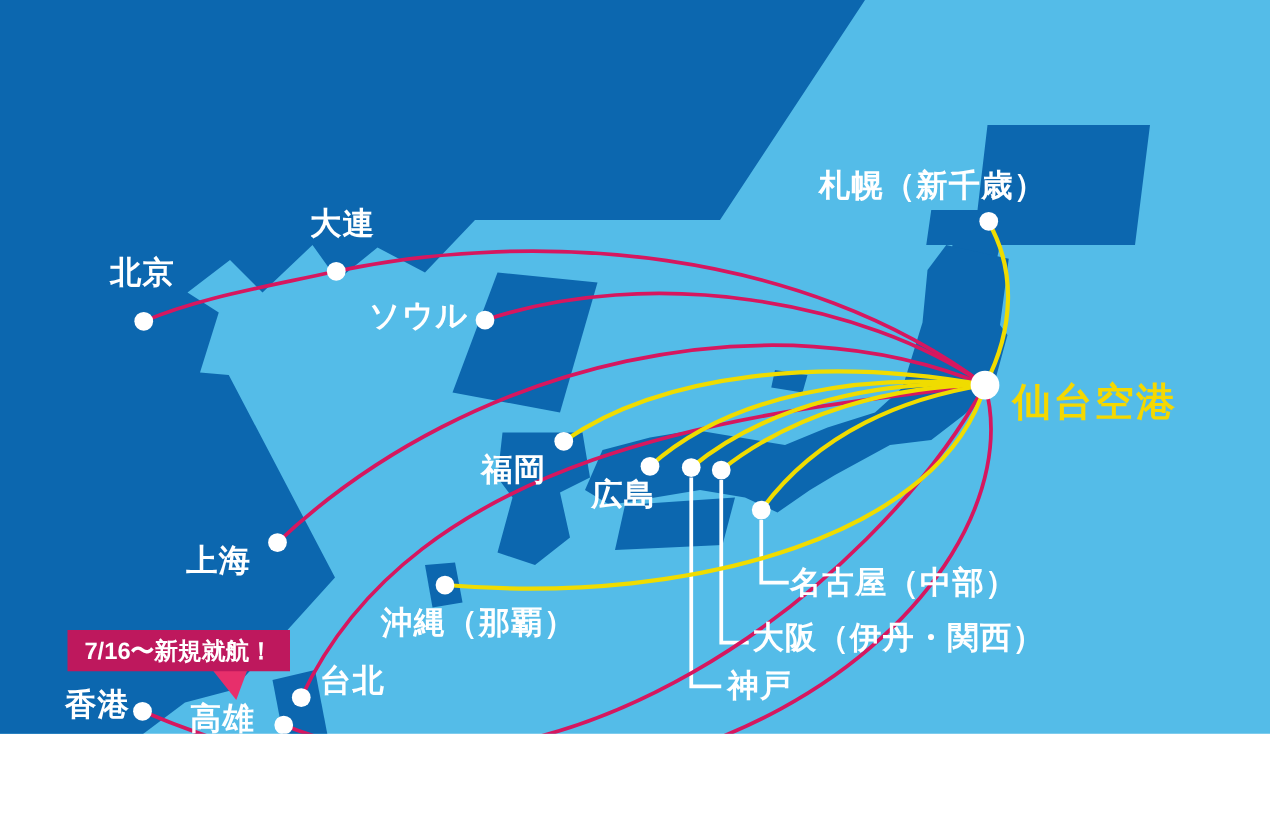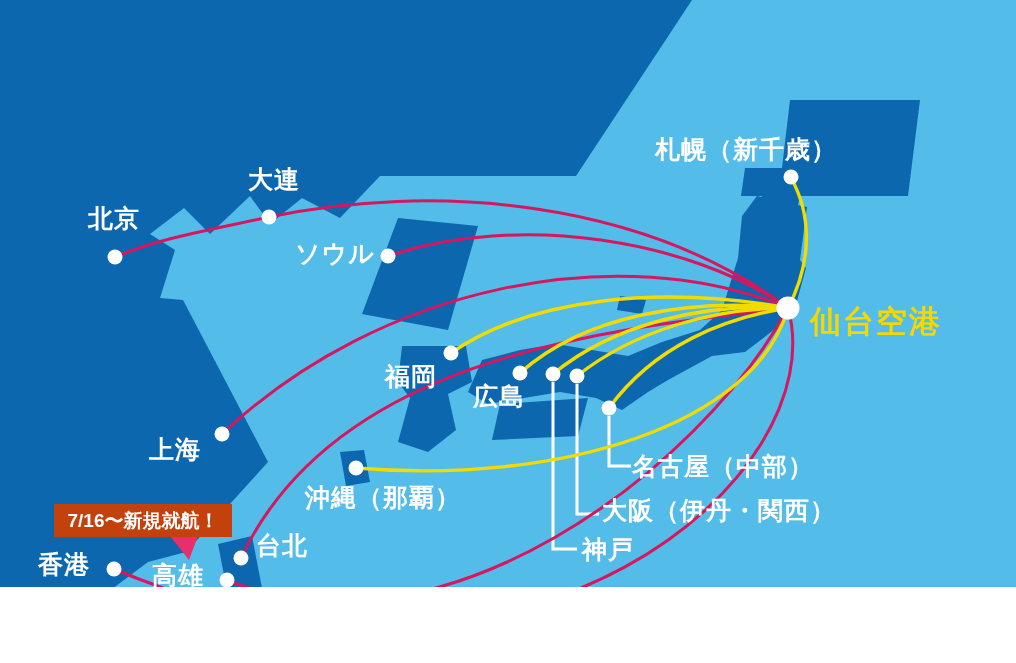--- a/index.html
+++ b/index.html
@@ -9,21 +9,21 @@
   .city-label{
     position:absolute;color:#ffffff;font-weight:bold;font-size:25px;
     letter-spacing:1px;white-space:nowrap;line-height:1.1;
   }
   .hub-label{
     position:absolute;color:#f5d800;font-weight:bold;font-size:31px;
     letter-spacing:2px;white-space:nowrap;
   }
   .badge{
     position:absolute;left:54px;top:504px;width:178px;height:33px;
-    background:#c2410c;color:#ffffff;font-weight:bold;font-size:19px;
+    background:#be185d;color:#ffffff;font-weight:bold;font-size:19px;
     display:flex;align-items:center;justify-content:center;
     letter-spacing:0px;white-space:nowrap;
   }
 </style>
 </head>
 <body>
 
 <div class="stage">
 
   <svg width="1016" height="663" viewBox="0 0 1016 663">
@@ -84,21 +84,21 @@
     </g>
 
     <polygon fill="#e72f6b" points="170,536 199,533 189,560"></polygon>
   </svg>
 
   <div class="city-label" style="left:655px;top:136px;">札幌（新千歳）</div>
   <div class="city-label" style="left:88px;top:205px;text-align:right;">北京</div>
   <div class="city-label" style="left:248px;top:166px;">大連</div>
   <div class="city-label" style="left:295px;top:240px;">ソウル</div>
   <div class="city-label" style="left:149px;top:416px;margin-top:20px;">上海</div>
-  <div class="city-label" style="left:38px;top:551px;">香港</div>
+  <div class="city-label" style="left:52px;top:551px;">香港</div>
   <div class="city-label" style="left:152px;top:562px;">高雄</div>
   <div class="city-label" style="left:256px;top:532px;">台北</div>
   <div class="city-label" style="left:305px;top:486px;font-family:Liberation Mono, monospace;">沖縄（那覇）</div>
   <div class="city-label" style="left:385px;top:363px;text-align:right;">福岡</div>
   <div class="city-label" style="left:473px;top:383px;">広島</div>
   <div class="city-label" style="left:582px;top:536px;">神戸</div>
   <div class="city-label" style="left:632px;top:453px;">名古屋（中部）</div>
   <div class="city-label" style="left:602px;top:497px;">大阪（伊丹・関西）</div>
 
   <div class="hub-label" style="left:810px;top:289px;margin-top:12px;">仙台空港</div>

